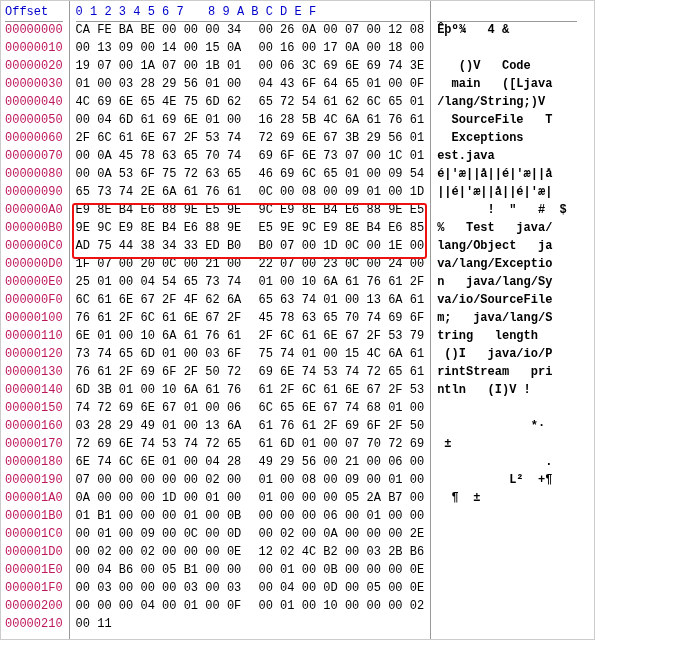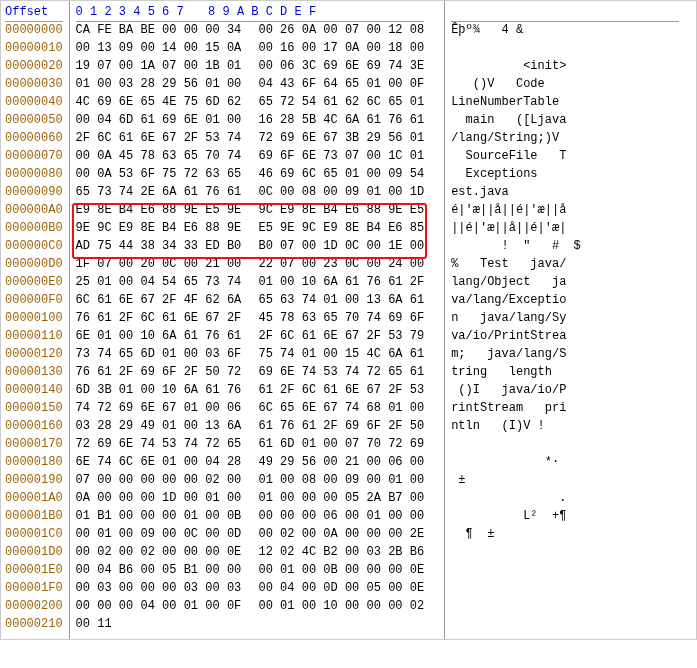--- a/index.html
+++ b/index.html
@@ -8,42 +8,42 @@
     padding: 0;
     font-family: "Courier New", Consolas, monospace;
     font-size: 12px;
     line-height: 1.0;
     background: #fff;
     width: 697px;
   }
   .hexview {
     display: flex;
     border: 1px solid #ccc;
-    width: 697px;
+    width: 595px;
     overflow: hidden;
   }
   .col {
     padding: 3px 0;
   }
   .offset-col {
     padding-left: 4px;
     padding-right: 6px;
     border-right: 1px solid #999;
     background: #fff;
   }
   .offset-col .hdr {
     color: #0000cd;
     font-weight: normal;
   }
   .offset-col .off {
-    color: #a16207;
+    color: #be185d;
   }
   .bytes-col {
     padding-left: 6px;
-    padding-right: 20px;
+    padding-right: 6px;
     border-right: 1px solid #999;
     position: relative;
     flex-shrink: 0;
   }
   .bytes-col .hdr span { color:#0000cd; }
   .bytes-col .hdr, .offset-col .hdr, .ascii-col .hdr {
     display:block;
     height: 18px;
     border-bottom: 1px solid #999;
     margin-bottom: 2px;
@@ -55,20 +55,21 @@
     position: relative;
   }
   .byte { color:#000; }
   .gap { display:inline-block; width:10px; }
   .ascii-col {
     padding-left:6px;
     padding-right:17px;
     color:#000;
     flex: 1;
     overflow: hidden;
+    font-weight: bold;
   }
   .ascii-col .row { white-space:pre; }
   .highlight-box {
     position:absolute;
     border:2px solid #e11;
     border-radius:3px;
     pointer-events:none;
     z-index:5;
   }
 </style>
@@ -151,36 +152,34 @@
       <div class="row"><span class="byte">00</span> <span class="byte">03</span> <span class="byte">00</span> <span class="byte">00</span> <span class="byte">00</span> <span class="byte">03</span> <span class="byte">00</span> <span class="byte">03</span> <span class="gap"></span><span class="byte">00</span> <span class="byte">04</span> <span class="byte">00</span> <span class="byte">0D</span> <span class="byte">00</span> <span class="byte">05</span> <span class="byte">00</span> <span class="byte">0E</span></div>
       <div class="row"><span class="byte">00</span> <span class="byte">00</span> <span class="byte">00</span> <span class="byte">04</span> <span class="byte">00</span> <span class="byte">01</span> <span class="byte">00</span> <span class="byte">0F</span> <span class="gap"></span><span class="byte">00</span> <span class="byte">01</span> <span class="byte">00</span> <span class="byte">10</span> <span class="byte">00</span> <span class="byte">00</span> <span class="byte">00</span> <span class="byte">02</span></div>
       <div class="row"><span class="byte">00</span> <span class="byte">11</span></div>
       <div class="highlight-box" style="top: 202px; left: 2px; width: 355px; height: 56px;"></div>
     </div>
 
   <div class="col ascii-col" id="asciicol">
     <span class="hdr">&nbsp;</span>
   <div class="row">Êþº¾   4 &amp;</div>
       <div class="row"> </div>
-      <div class="row">          &lt;init&gt;</div>
       <div class="row">   ()V   Code</div>
-      <div class="row">LineNumberTable</div>
       <div class="row">  main   ([Ljava</div>
       <div class="row">/lang/String;)V</div>
       <div class="row">  SourceFile   T</div>
       <div class="row">  Exceptions</div>
       <div class="row">est.java</div>
       <div class="row">é|'æ||å||é|'æ||å</div>
       <div class="row">||é|'æ||å||é|'æ|</div>
       <div class="row">       !  "   #  $</div>
       <div class="row">%   Test   java/</div>
       <div class="row">lang/Object   ja</div>
       <div class="row">va/lang/Exceptio</div>
       <div class="row">n   java/lang/Sy</div>
-      <div class="row">va/io/PrintStrea</div>
+      <div class="row">va/io/SourceFile</div>
       <div class="row">m;   java/lang/S</div>
       <div class="row">tring   length</div>
       <div class="row"> ()I   java/io/P</div>
       <div class="row">rintStream   pri</div>
       <div class="row">ntln   (I)V !</div>
       <div class="row"> </div>
       <div class="row">             *·</div>
       <div class="row"> ±</div>
       <div class="row">               .</div>
       <div class="row">          L²  +¶</div>

